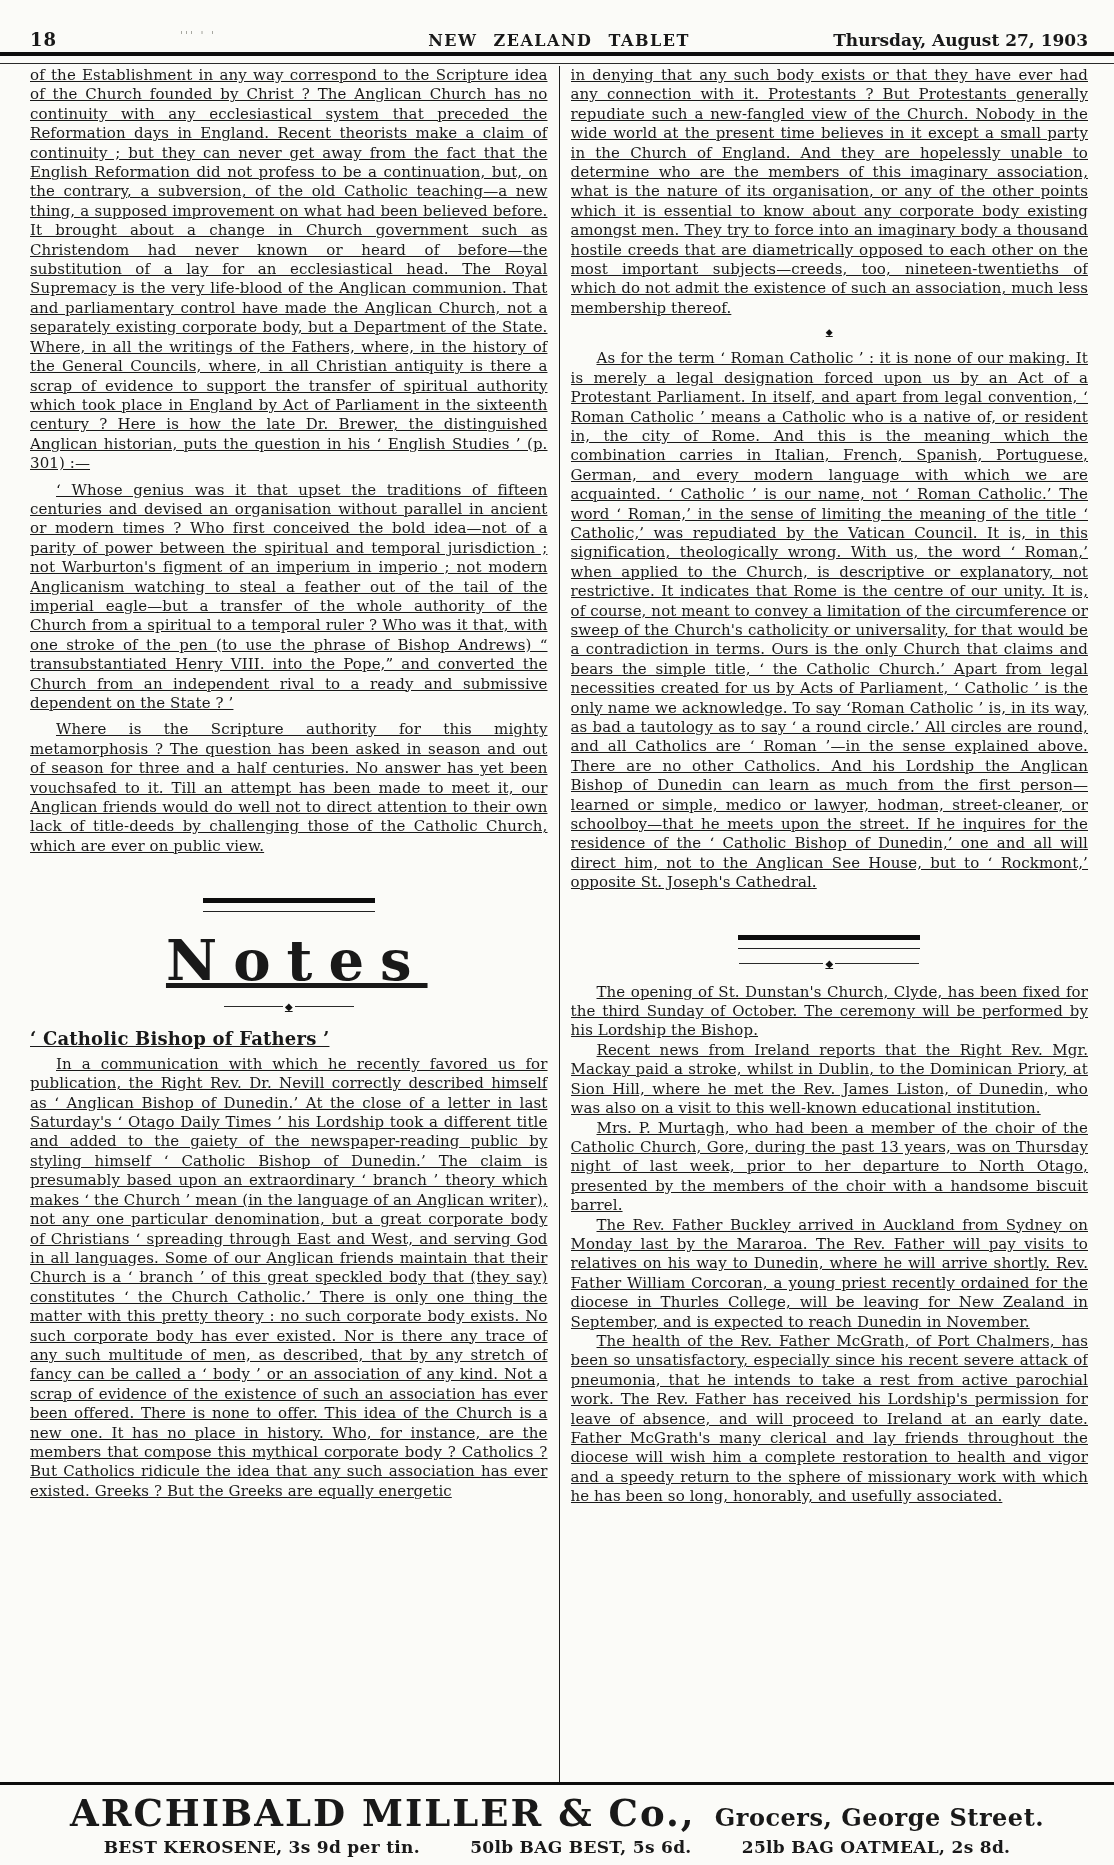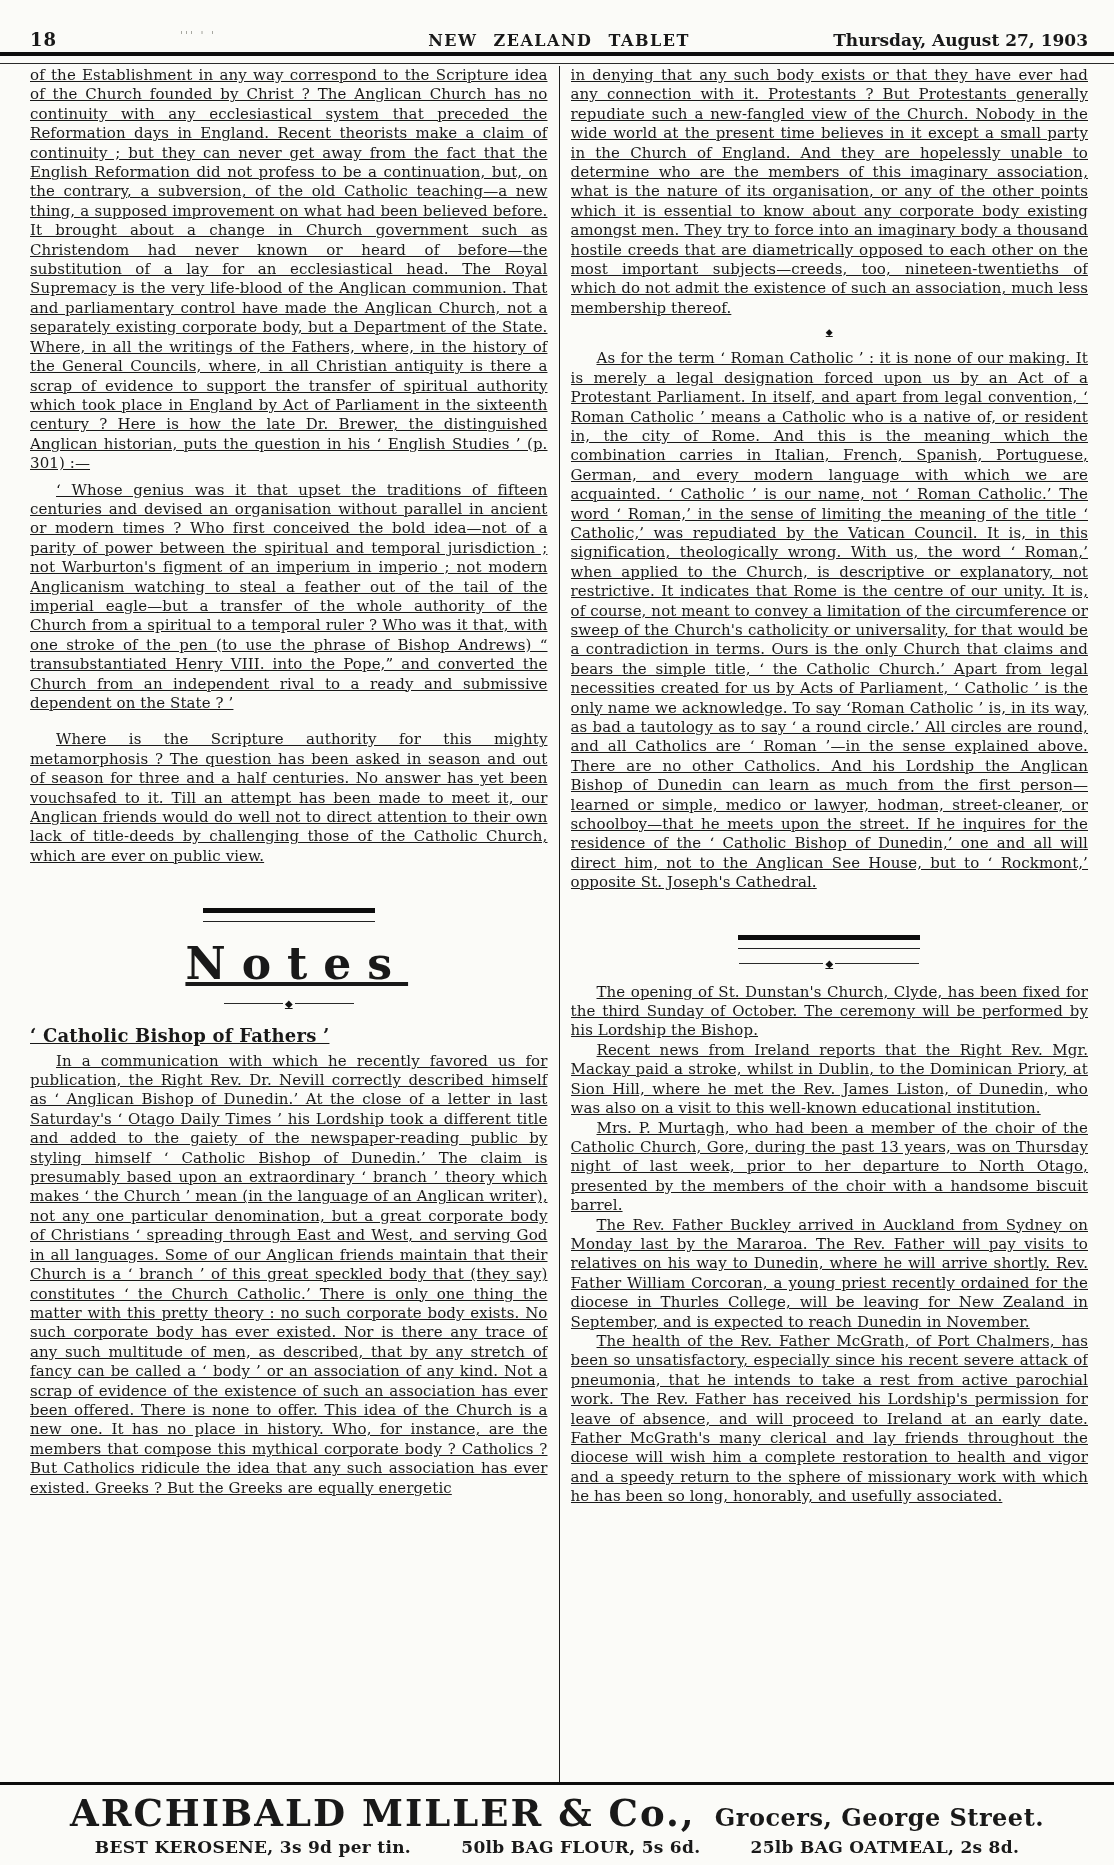--- a/index.html
+++ b/index.html
@@ -30,30 +30,30 @@
     display:flex;overflow:hidden;text-decoration:underline;
   }
   .col{flex:1;overflow:hidden;}
   .col-divider{width:1px;background:#1d1d1d;margin:0 11px;}
   .col p{
     margin:0;text-align:justify;
     font-size:15px;line-height:19.4px;letter-spacing:0.1px;
     text-indent:26px;
   }
   .col p.no-indent{text-indent:0;}
-  .col p.quote{margin-top:7px;margin-bottom:17px;}
+  .col p.quote{margin-top:7px;margin-bottom:7px;}
   
   .double-rule{
     width:172px;margin:42px auto 0 auto;height:8px;
     border-top:5px solid #0d0d0d;border-bottom:1.5px solid #222;
   }
   .double-rule.wide{width:182px;}
   .notes-heading{
     margin:18px 0 0 0;text-align:center;
-    font-size:44px;font-weight:700;letter-spacing:16px;text-indent:16px;
+    font-size:56px;font-weight:700;letter-spacing:16px;text-indent:16px;
     line-height:1.1;
   }
   .diamond-divider{
     display:flex;align-items:center;justify-content:center;
     margin:10px auto 14px auto;width:130px;
   }
   .diamond-divider .line{flex:1;height:1px;background:#2a2a2a;}
   .diamond-divider .gem{font-size:10px;line-height:10px;padding:0 2px;color:#111;}
   .diamond-divider.wide{width:180px;}
   .subhead{
@@ -140,16 +140,16 @@
   </div>
 </div>
 
 <div class="footer">
   <div class="footer-line1">
     <span class="advertiser">ARCHIBALD MILLER &amp; Co.,</span>
     <span class="tagline">Grocers, George Street.</span>
   </div>
   <div class="footer-line2">
     <span>BEST KEROSENE, 3s 9d per tin.</span>
-    <span>50lb BAG FLOUR, 5s 6d.</span>
+    <span>50lb BAG BEST, 5s 6d.</span>
     <span>25lb BAG OATMEAL, 2s 8d.</span>
   </div>
 </div>
 
 </body></html>

